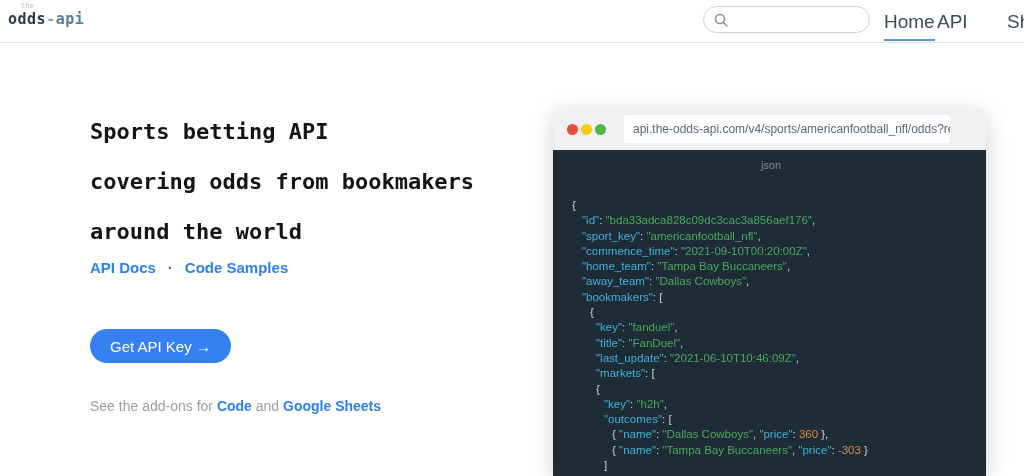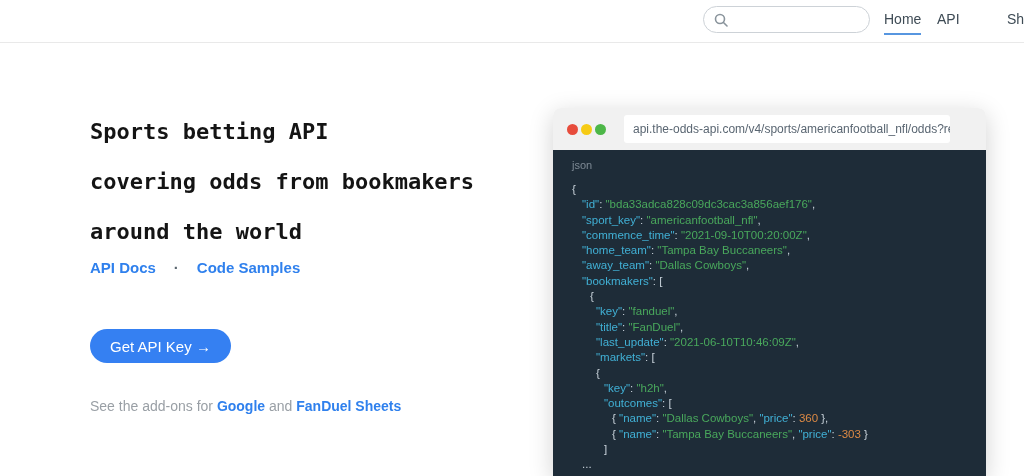--- a/index.html
+++ b/index.html
@@ -19,33 +19,33 @@
   .lg-dash { color:#8fa3b0; }
   .lg-api  { color:#5a7c9d; }
 
   .search { position:absolute; left:703px; top:6px; width:167px; height:27px;
             border:1px solid #cdd2d7; border-radius:14px; display:flex;
             align-items:center; padding:0 10px; background:#fff; }
   .search svg { flex:0 0 auto; }
   .search input { border:none; outline:none; width:120px; margin-left:7px;
                   font-size:12px; color:#444; background:transparent; }
 
-  .nav a { position:absolute; top:11px; font-size:14px; color:#3e4b55;
+  .nav a { position:absolute; top:11px; font-size:19px; color:#3e4b55;
            text-decoration:none; cursor:pointer; }
   .nav-home { left:884px; padding-bottom:6px; border-bottom:2px solid #5796e0; }
   .nav-api { left:937px; }
   .nav-sheets { left:973px;margin-left:34px; }
 
   
   .hero-heading { position:absolute; left:90px; top:107px; width:440px;
                   font-family:"DejaVu Sans Mono", monospace; font-weight:700;
                   font-size:22px; line-height:50px; color:#141414;
                   white-space:pre-line; }
   .hero-links { position:absolute; left:90px; top:259px; display:flex;
-                align-items:center; gap:18px; font-size:15px; }
+                align-items:center; gap:12px; font-size:15px; }
   .hero-links a { color:#2f80ed; font-weight:600; text-decoration:none; cursor:pointer; }
   .hero-links .sep { color:#5b6770; font-weight:700; }
 
   .cta-btn { position:absolute; left:90px; top:329px; height:34px; padding:0 20px;
              background:#3580f2; color:#fff; border:none; border-radius:17px;
              font-size:15px; font-family:"Liberation Sans", sans-serif;
              cursor:pointer;text-align:center; }
 
   .footnote { position:absolute; left:90px; top:396px; font-size:14px;
               color:#999fa5; line-height:21px; }
@@ -60,32 +60,36 @@
   .dot { width:11px; height:11px; border-radius:50%; display:inline-block; }
   .dot-red { background:#e74c3c; } .dot-yellow { background:#f6cb15; }
   .dot-green { background:#4db748; }
   .urlbar { flex:1; margin-left:18px; margin-right:22px; height:28px; background:#fff;
             border-radius:3px; display:flex; align-items:center; padding:0 9px;
             font-size:12px; color:#5a6672; white-space:nowrap; overflow:hidden;
             cursor:text; }
 
   .code-panel { height:326px; background:#1e2c38; padding:8px 16px 0 19px;
                 overflow:hidden; }
-  .lang-label { text-align:left; font-size:11px; color:#7d8994; line-height:14px;
-                margin-bottom:10px; }
+  .lang-label { text-align:center; font-size:11px; color:#7d8994; line-height:14px;
+                margin-bottom:26px; }
   .code-line { font-size:11.5px; line-height:15.3px; white-space:nowrap; }
   .tk-p { color:#c6d0d8; }
   .tk-k { color:#41b0d5; }
   .tk-s { color:#49a85c; }
   .tk-n { color:#dd8a45; }
 </style>
 </head>
 <body>
 
 <div class="header">
+  <div class="logo">
+    <span class="logo-the">the</span>
+    <span class="logo-main"><span class="lg-odds">odds</span><span class="lg-dash">-</span><span class="lg-api">api</span></span>
+  </div>
 
   <div class="search">
     <svg width="14" height="14" viewBox="0 0 14 14">
       <circle cx="6" cy="6" r="4.5" fill="none" stroke="#8a949c" stroke-width="1.6"></circle>
       <line x1="9.5" y1="9.5" x2="13" y2="13" stroke="#8a949c" stroke-width="1.6" stroke-linecap="round"></line>
     </svg>
     <input type="text" placeholder="" style="">
   </div>
 
   <div class="nav">
@@ -103,23 +107,23 @@
   <a>API Docs</a>
   <span class="sep">·</span>
   <a>Code Samples</a>
 </div>
 
 <button class="cta-btn">Get API Key →</button>
 
 <div class="footnote">
   <div>
     <span>See the add-ons for</span>
-    <a>Google</a>
+    <a>Code</a>
     <span>and</span>
-    <a>FanDuel Sheets</a>
+    <a>Google Sheets</a>
   </div>
 </div>
 
 <div class="browser">
   <div class="browser-top">
     <div class="dots">
       <span class="dot dot-red"></span>
       <span class="dot dot-yellow"></span>
       <span class="dot dot-green"></span>
     </div>

